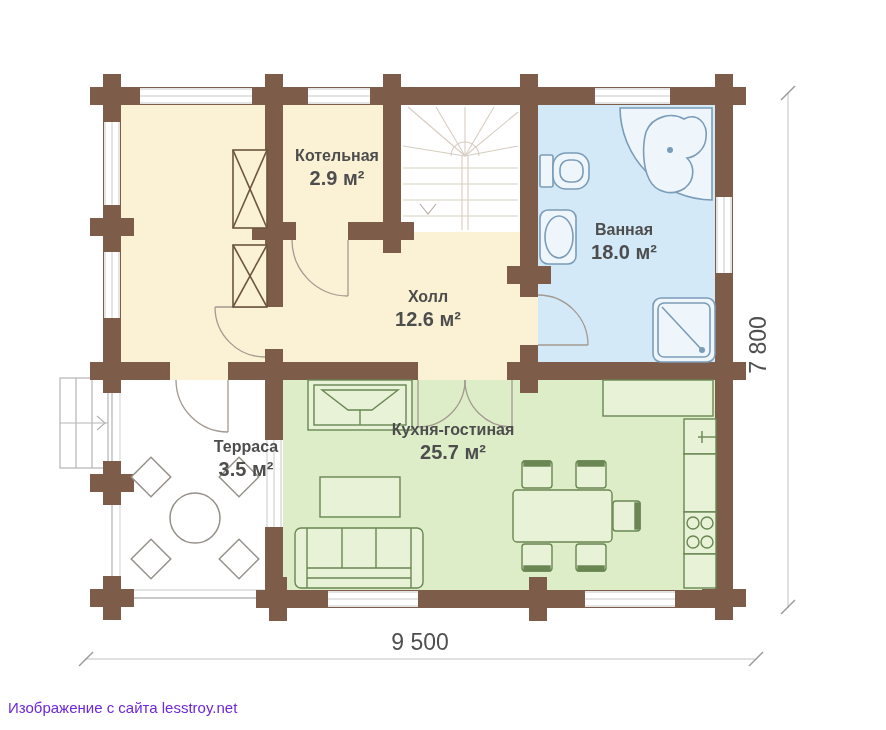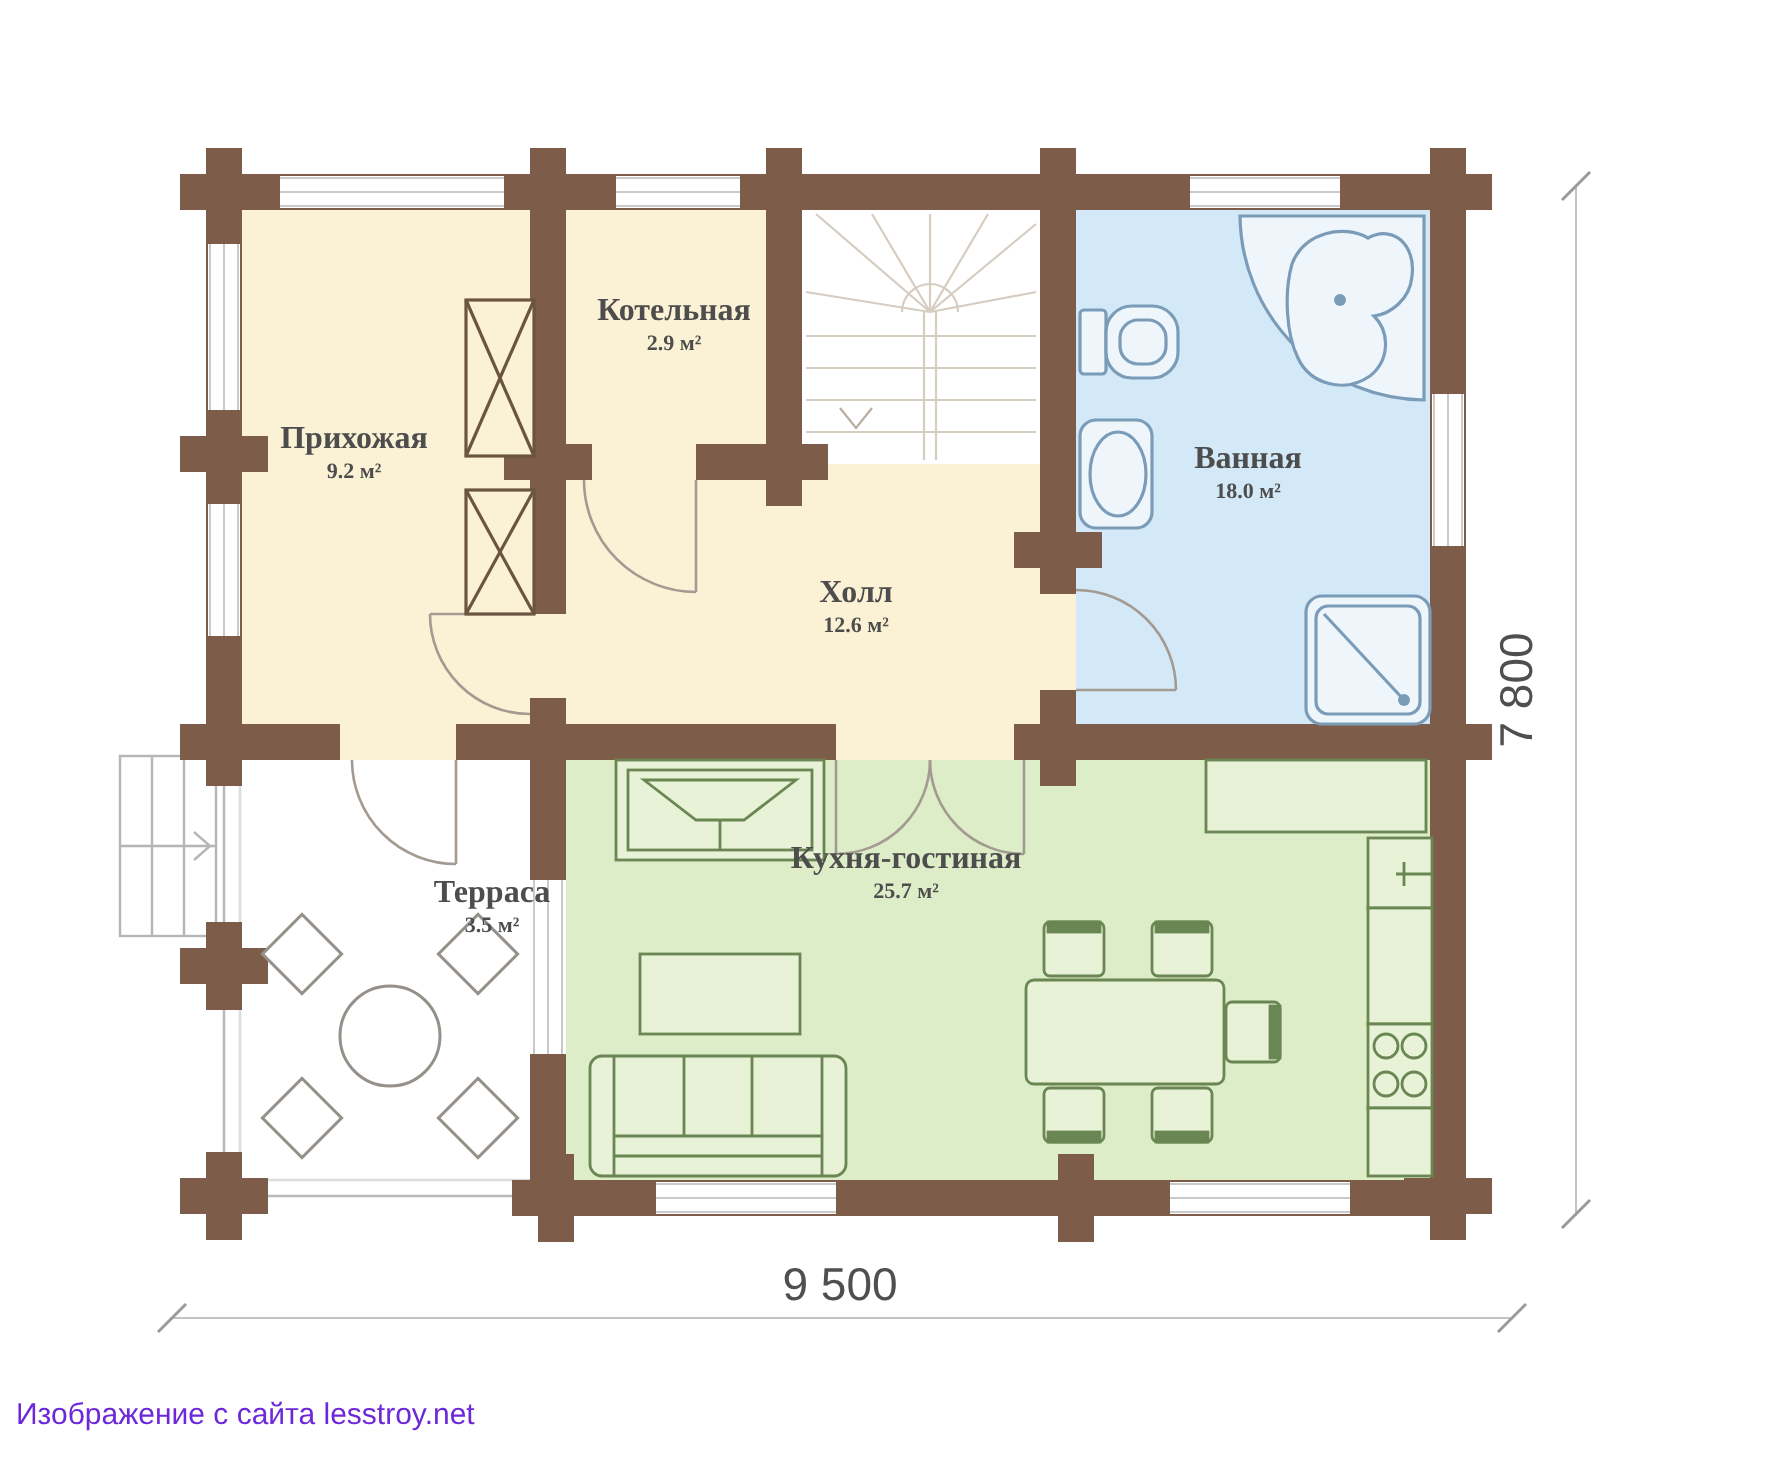--- a/index.html
+++ b/index.html
@@ -1,21 +1,21 @@
 <!DOCTYPE html>
 <html><head>
 <meta charset="utf-8">
 <style>
   html,body{margin:0;padding:0;background:#ffffff;}
   body{font-family:"Liberation Sans", sans-serif;}
   .canvas{position:relative;width:886px;height:730px;background:#ffffff;overflow:hidden;}
   svg{position:absolute;left:0;top:0;}
-  .room-label{position:absolute;transform:translateX(-50%);text-align:center;color:#4d4d4d;font-weight:bold;line-height:1.25;white-space:nowrap;font-family:Liberation Serif, serif;}
+  .room-label{position:absolute;transform:translateX(-50%);text-align:center;color:#4d4d4d;font-weight:bold;line-height:1.25;white-space:nowrap;}
   .rl-name{font-size:16px;}
-  .rl-area{font-size:11px;}
+  .rl-area{font-size:20px;}
   .caption{position:absolute;left:8px;top:699px;font-size:15px;color:#6d28d9;}
 </style>
 </head>
 <body>
 
 <div class="canvas">
 
 <svg width="886" height="730" viewBox="0 0 886 730">
 
   <g>
@@ -337,24 +337,20 @@
     <g stroke="#c2c2c2" stroke-width="1">
       <line x1="788" y1="93" x2="788" y2="608"></line>
       <line x1="781" y1="100" x2="795" y2="86" stroke="#9a9a9a" stroke-width="1.5"></line>
       <line x1="781" y1="614" x2="795" y2="600" stroke="#9a9a9a" stroke-width="1.5"></line>
     </g>
     <text x="420" y="650" text-anchor="middle" font-size="23" fill="#4f4f4f" font-family="Liberation Sans, sans-serif">9 500</text>
     <text x="766" y="345" text-anchor="middle" font-size="23" fill="#4f4f4f" font-family="Liberation Sans, sans-serif" transform="rotate(-90 766 345)">7 800</text>
   </g>
 </svg>
 
-  <div class="room-label" style="left:177px;top:210px;">
-    <div class="rl-name">Прихожая</div>
-    <div class="rl-area">9.2 м²</div>
-  </div>
   <div class="room-label" style="left:337px;top:146px;">
     <div class="rl-name">Котельная</div>
     <div class="rl-area">2.9 м²</div>
   </div>
   <div class="room-label" style="left:428px;top:287px;">
     <div class="rl-name">Холл</div>
     <div class="rl-area">12.6 м²</div>
   </div>
   <div class="room-label" style="left:624px;top:220px;">
     <div class="rl-name">Ванная</div>

